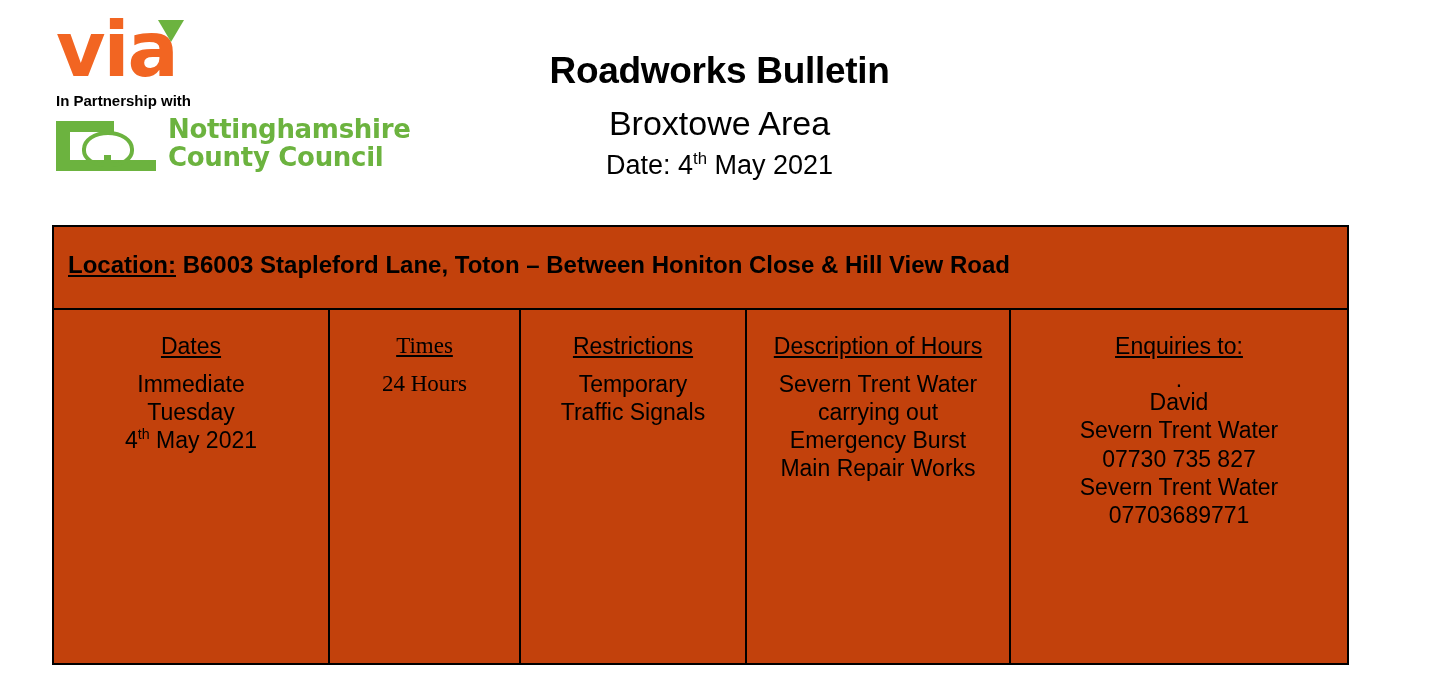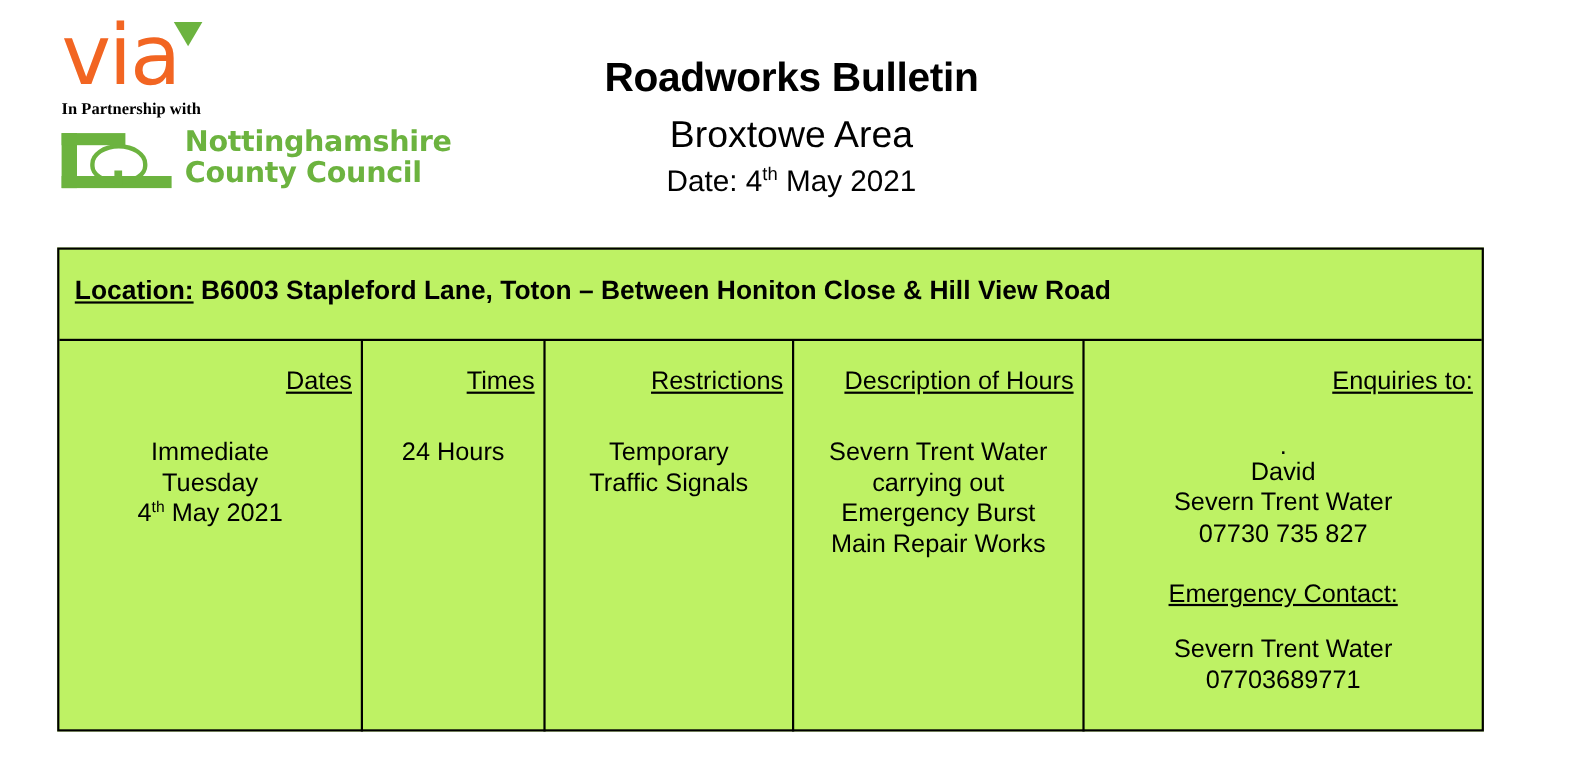--- a/index.html
+++ b/index.html
@@ -28,40 +28,40 @@
   }
   .brand {
     position: absolute;
     left: 52px;
     top: 14px;
     width: 400px;
   }
   .via-logo {
     font-family: "DejaVu Sans", sans-serif;
     font-size: 76px;
-    font-weight: normal;
+    font-weight: bold;
     color: #F26522;
     line-height: 0.95;
     letter-spacing: -2px;
     position: relative;
     display: inline-block;
     padding-left: 4px;
   }
   .via-tick {
     position: absolute;
     left: 106px;
     top: 6px;
     width: 0;
     height: 0;
     border-left: 13px solid transparent;
     border-right: 13px solid transparent;
     border-top: 22px solid #6CB33F;
   }
   .partner-text {
-    font-family: Liberation Serif, serif;
+    font-family: Liberation Sans, sans-serif;
     font-size: 15px;
     font-weight: bold;
     color: #000;
     margin-top: 6px;
     margin-left: 4px;
   }
   .ncc {
     margin-top: 6px;
     display: flex;
     align-items: flex-start;
@@ -141,21 +141,21 @@
 
   
   .bulletin {
     position: absolute;
     left: 52px;
     top: 225px;
     width: 1297px;
     height: 440px;
     border: 2px solid #000;
     box-sizing: border-box;
-    background: #bef264;
+    background: #c2410c;
   }
   .location-row {
     padding: 24px 0 20px 14px;
     font-size: 24px;
     font-weight: bold;
     border-bottom: 2px solid #000;
     box-sizing: border-box;
     height: 83px;
   }
   .location-label {
@@ -168,29 +168,28 @@
   .col {
     box-sizing: border-box;
     border-right: 2px solid #000;
     padding: 22px 8px 0 8px;
     text-align: center;
     font-size: 23px;
     line-height: 1.22;
   }
   .col:last-child { border-right: none; }
   .c1 { width: 276px; }
-  .c2 { width: 166px; }
+  .c2 { width: 191px; font-family: Liberation Serif, serif; }
   .c3 { width: 226px; }
   .c4 { width: 264px; }
   .c5 { flex: 1; }
   .col-head {
     text-decoration: underline;
-    margin-bottom: 36px;
+    margin-bottom: 10px;
     font-size: 23px;
-    text-align: right;
   }
   .col-body div { white-space: nowrap; }
   .dot { line-height: 0.8; }
   .sub-head {
     text-decoration: underline;
     margin-top: 26px;
     margin-bottom: 22px;
   }
 </style>
 </head>
@@ -273,21 +272,20 @@
         </div>
       </div>
 
       <div class="col c5">
         <div class="col-head">Enquiries to:</div>
         <div class="col-body">
           <div class="dot">.</div>
           <div>David</div>
           <div>Severn Trent Water</div>
           <div>07730 735 827</div>
-          <div class="sub-head">Emergency Contact:</div>
           <div>Severn Trent Water</div>
           <div>07703689771</div>
         </div>
       </div>
 
     </div>
   </div>
 
 </div>
 

